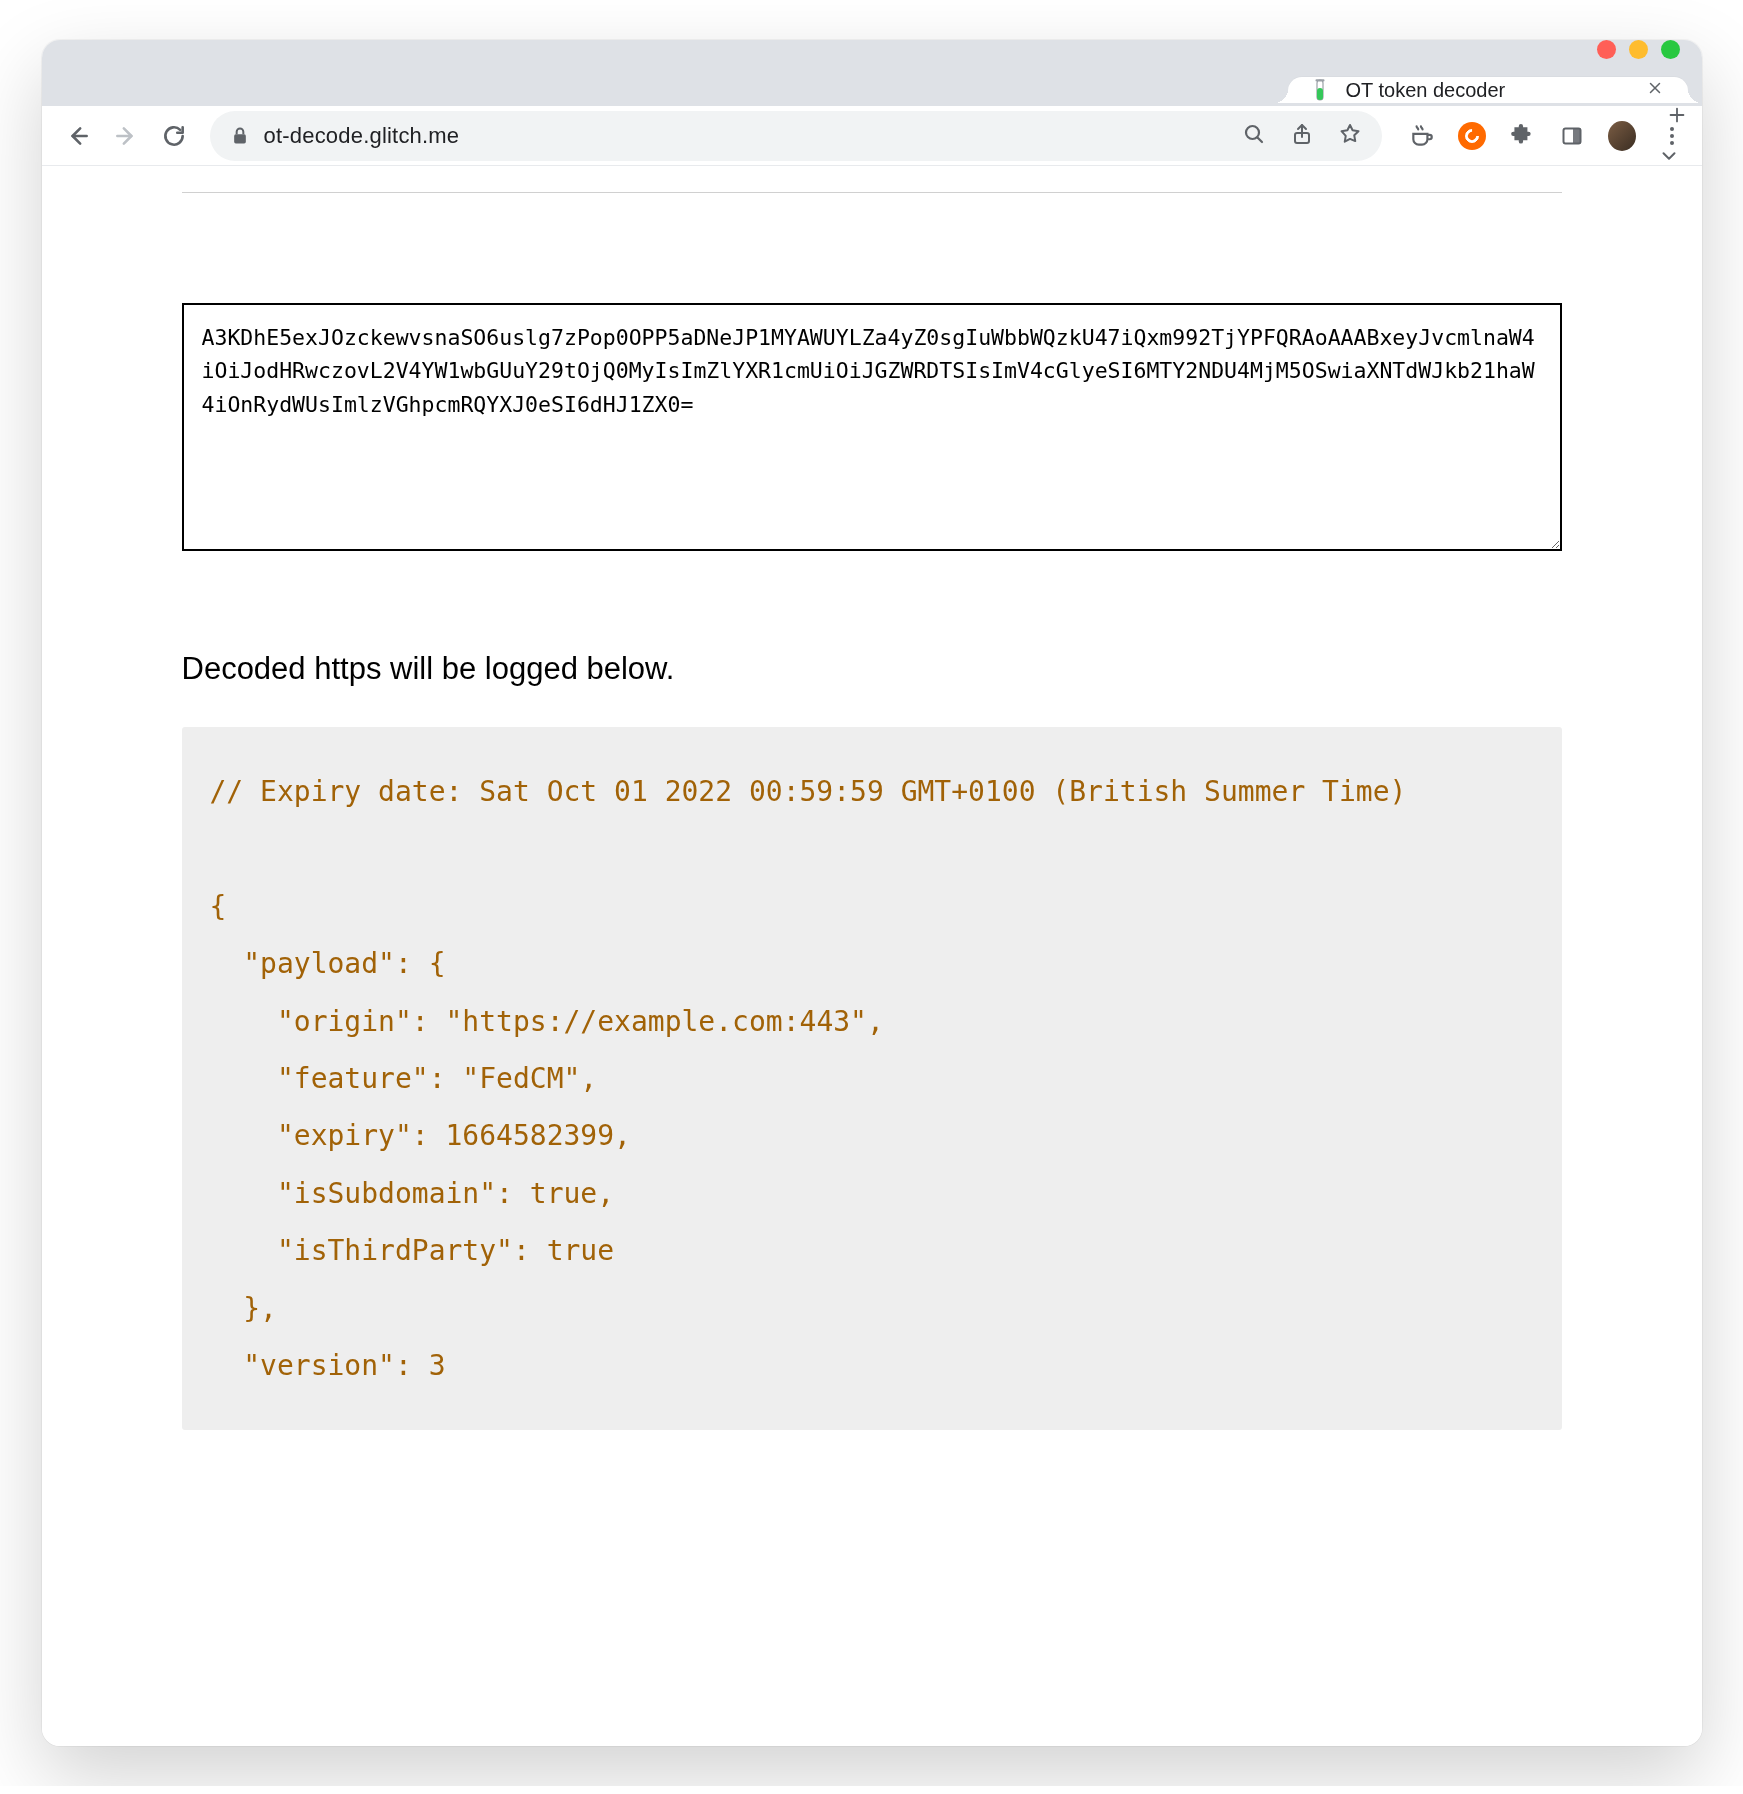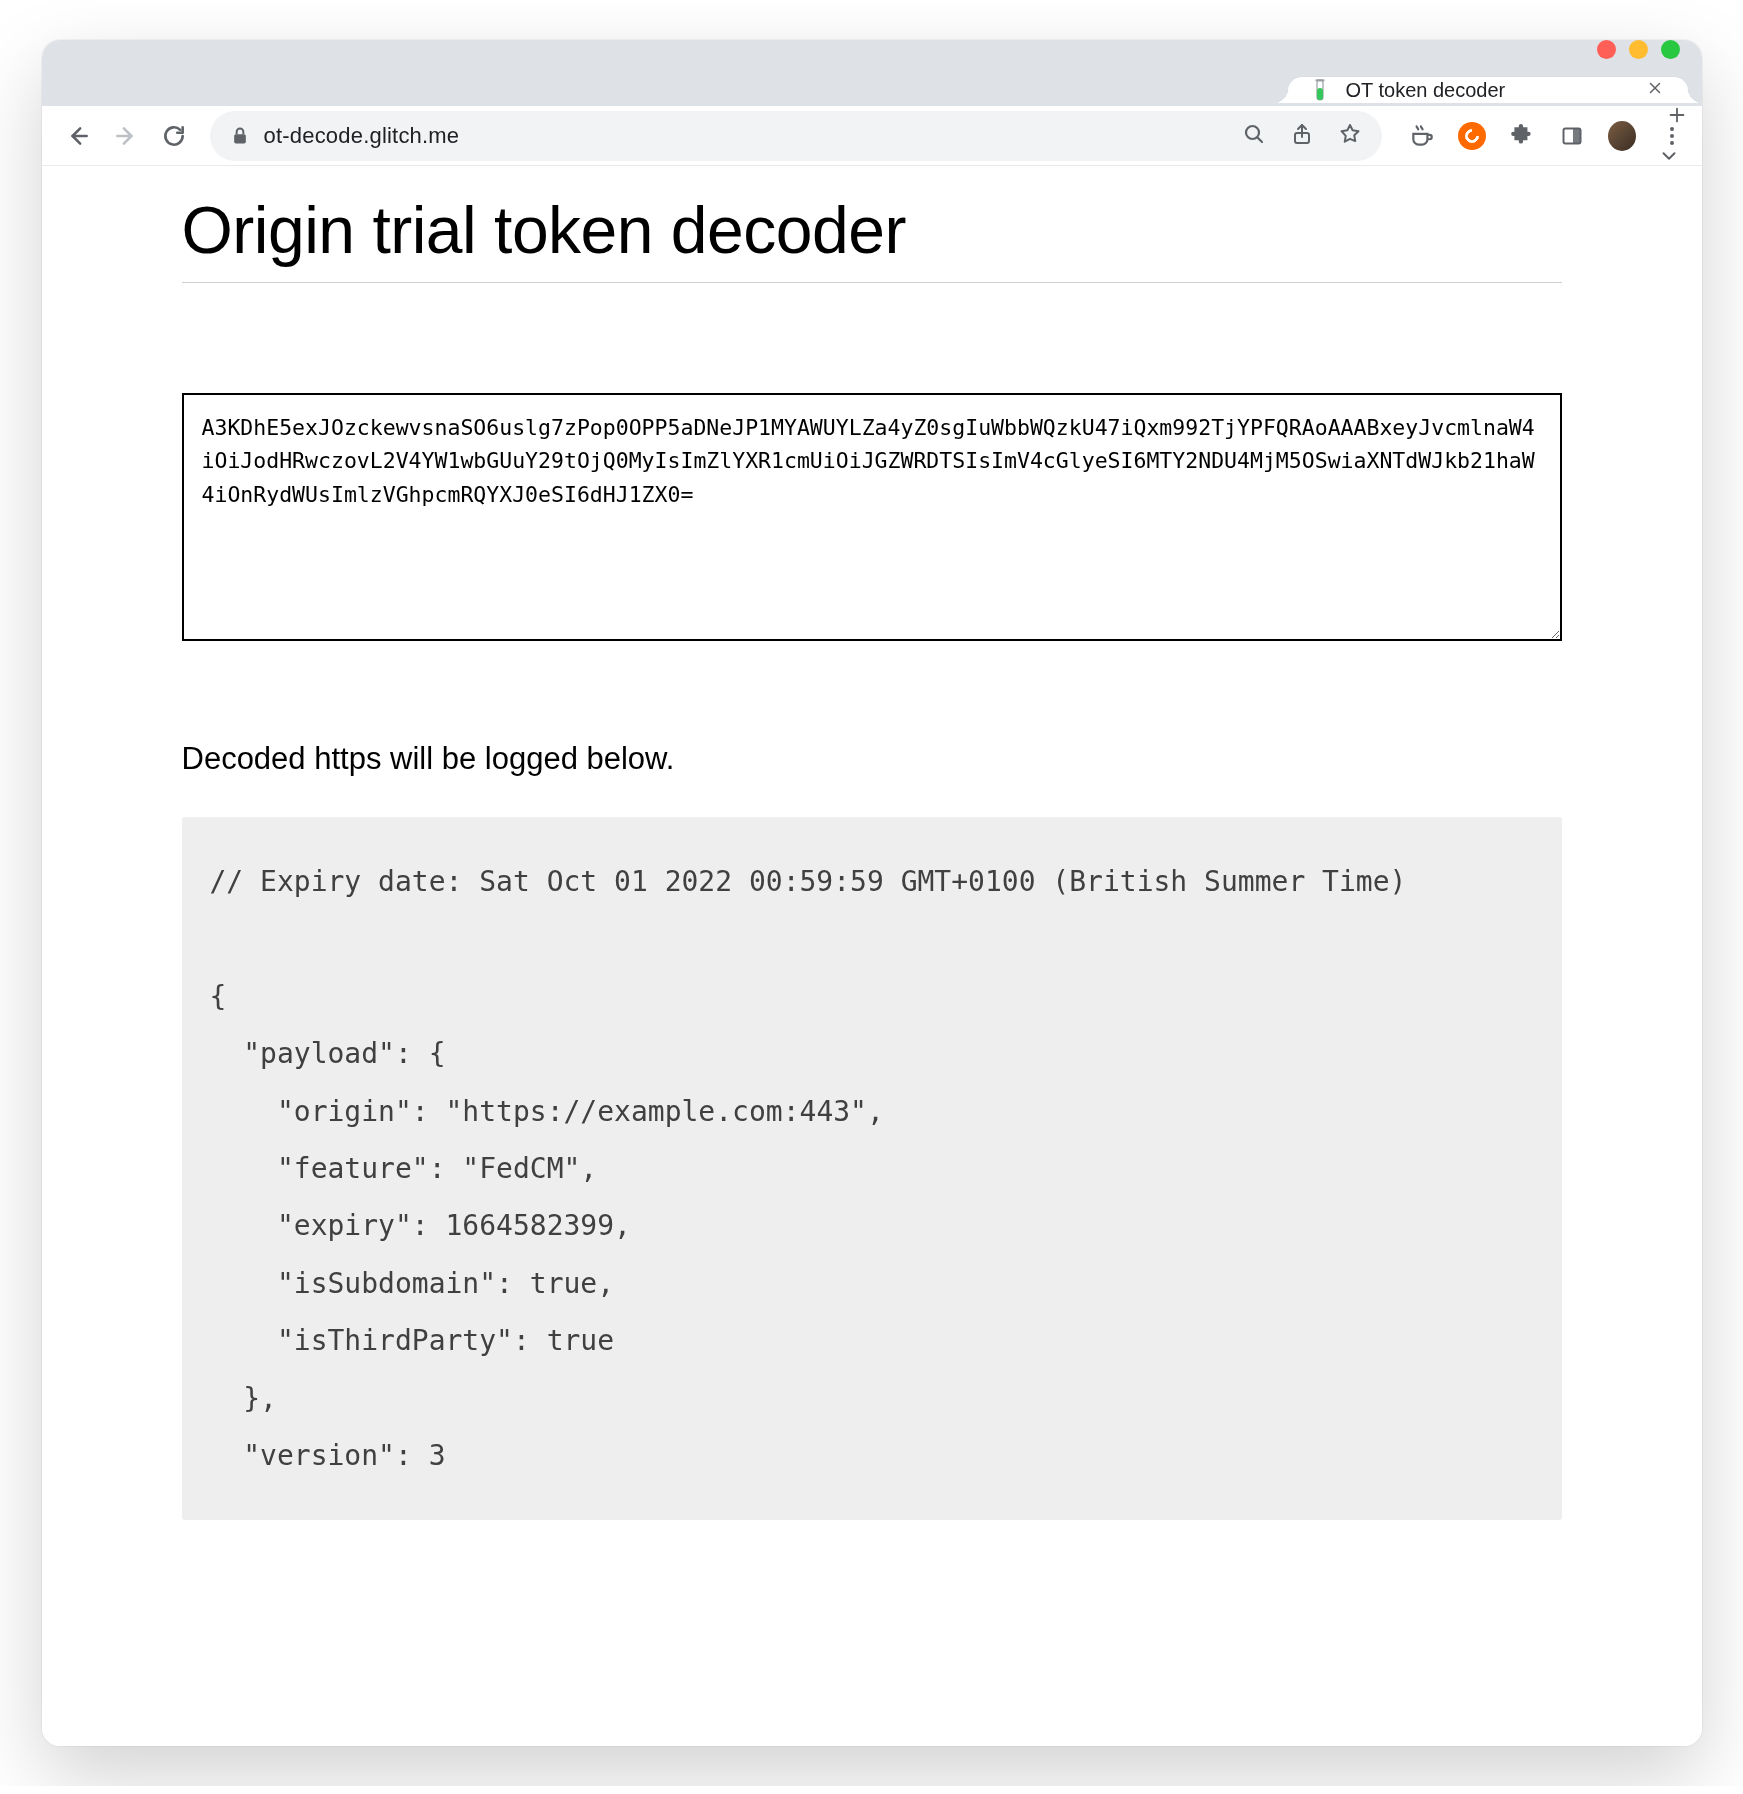--- a/index.html
+++ b/index.html
@@ -118,21 +118,21 @@
     white-space: pre-wrap;
   }
   .label2 { margin-top:96px; }
   pre.output {
     margin-top:40px;
     background:#eee;
     padding:36px 28px;
     font-family: ui-monospace, SFMono-Regular, "SF Mono", Menlo, Consolas, monospace;
     font-size:28px;
     line-height:2.05;
-    color:#404040;
+    color:#a16207;
     border-radius:3px;
     white-space:pre-wrap;
     word-break:break-word;
   }
 </style>
 </head>
 <body>
 
 <div class="window">
 
@@ -242,21 +242,20 @@
           <svg viewBox="0 0 24 24">
             <circle cx="12" cy="5" r="2" fill="currentColor"></circle>
             <circle cx="12" cy="12" r="2" fill="currentColor"></circle>
             <circle cx="12" cy="19" r="2" fill="currentColor"></circle>
           </svg>
         </span>
     </div>
   </div>
 
   <div class="page">
-    <h1 class="page-title">Origin trial token decoder</h1>
     <hr class="rule">
 
     <textarea class="token" spellcheck="false" style="">A3KDhE5exJOzckewvsnaSO6uslg7zPop0OPP5aDNeJP1MYAWUYLZa4yZ0sgIuWbbWQzkU47iQxm992TjYPFQRAoAAABxeyJvcmlnaW4iOiJodHRwczovL2V4YW1wbGUuY29tOjQ0MyIsImZlYXR1cmUiOiJGZWRDTSIsImV4cGlyeSI6MTY2NDU4MjM5OSwiaXNTdWJkb21haW4iOnRydWUsImlzVGhpcmRQYXJ0eSI6dHJ1ZX0=</textarea>
 
     <p class="label label2">Decoded https will be logged below.</p>
 
     <pre class="output">// Expiry date: Sat Oct 01 2022 00:59:59 GMT+0100 (British Summer Time)
 
 {
   "payload": {

